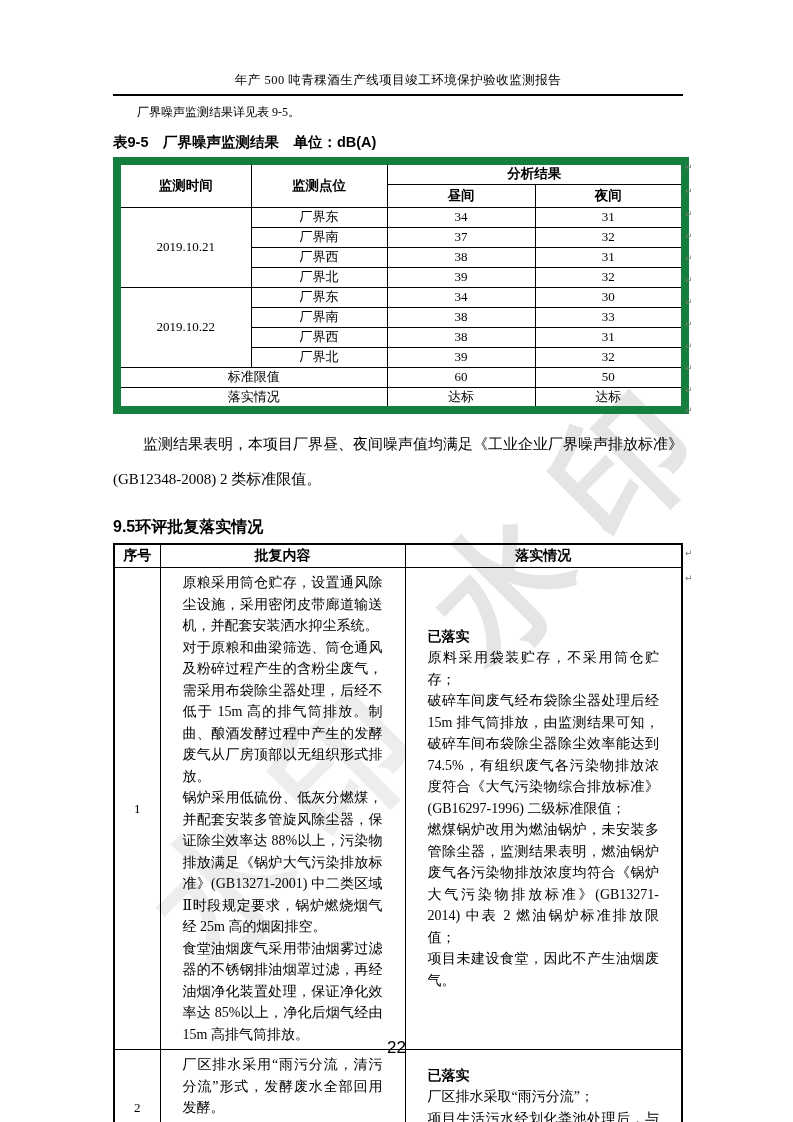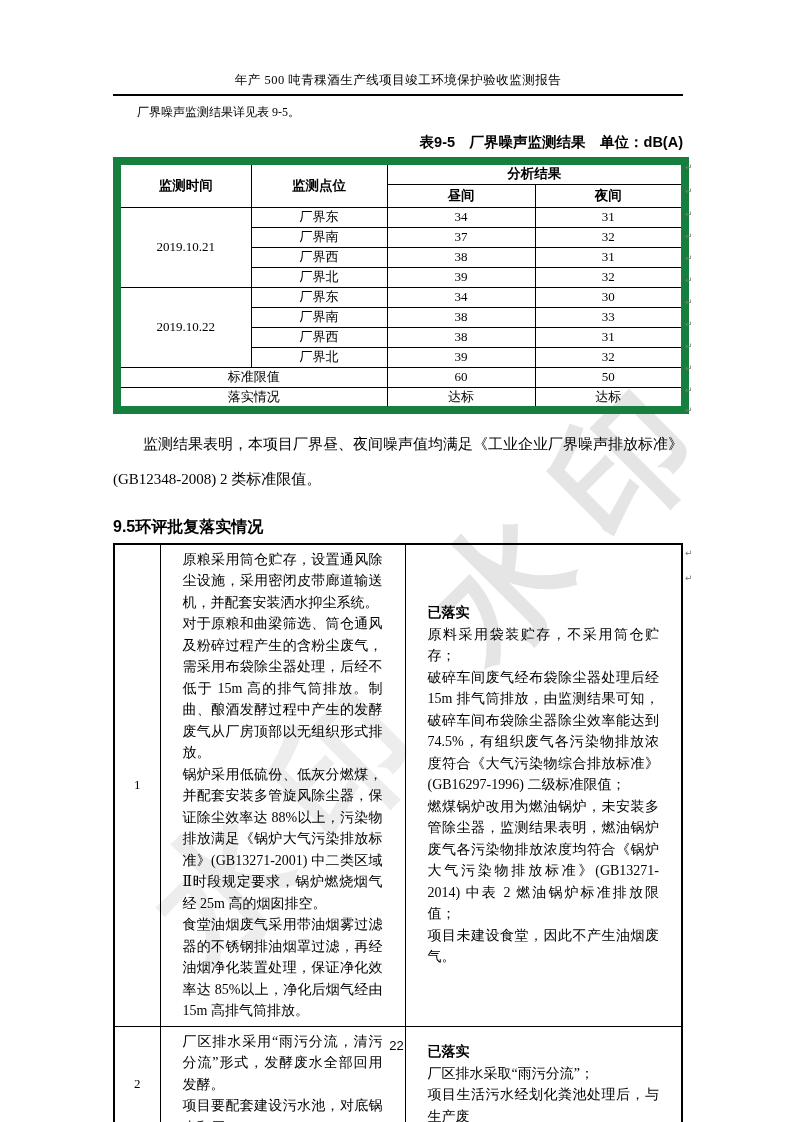--- a/index.html
+++ b/index.html
@@ -31,21 +31,21 @@
   .content { position: absolute; z-index: 1; left: 113px; top: 0; width: 570px; }
   .doc-header { padding-top: 72px; text-align: center; font-size: 12.5px; letter-spacing: 0.5px; }
   .header-rule { border: none; border-top: 2px solid #000; margin-top: 5px; }
   .sec-heading {
     font-family: "Liberation Sans", "DejaVu Sans", sans-serif;
     font-weight: bold; font-size: 16px; margin-top: 20px;
   }
   .intro { font-size: 12px; text-indent: 2em; margin-top: 8px; }
   .tbl-caption {
     font-family: "Liberation Sans", "DejaVu Sans", sans-serif;
-    font-weight: bold; font-size: 14.5px; text-align: right; margin-top: 12px;
+    font-weight: bold; font-size: 14.5px; text-align: left; margin-top: 12px;
   }
   .tbl-wrap { position: relative; margin-top: 5px; }
   table { border-collapse: collapse; width: 568px; table-layout: fixed; }
   .t95 th, .t95 td { border: 1px solid #000; text-align: center; vertical-align: middle; }
   .t95 { border: 8px solid #15803d; }
   .t95 th {
     font-family: "Liberation Sans", "DejaVu Sans", sans-serif;
     font-weight: bold; font-size: 13.5px; height: 23px;
   }
   .t95 td { font-size: 13px; height: 20px; }
@@ -62,21 +62,21 @@
   .row-tall td { height: 372px; }
   .row-short td { height: 82px; }
   .mark {
     position: absolute; left: 572px; width: 14px;
     font-family: "DejaVu Sans", sans-serif;
     font-size: 9px; color: #777; text-align: left;
   }
   .conclusion { font-size: 15px; text-indent: 2em; line-height: 35px; margin-top: 13px; }
   .page-number {
     position: absolute; z-index: 1; left: 0; top: 1038px; width: 793px;
-    text-align: center; font-size: 13px;
+    text-align: center; font-size: 17px;
     font-family: "Liberation Sans", "DejaVu Sans", sans-serif;
   }
 </style>
 </head>
 <body>
 
 <div class="page">
 
   <span class="watermark wm1">水印</span>
   <span class="watermark wm2">水印</span>
@@ -183,20 +183,25 @@
 
 
     <div class="tbl-wrap">
       <table class="t96">
         <colgroup>
             <col style="width:46px">
             <col style="width:245px">
             <col style="width:277px">
           </colgroup>
         <tbody>
+            <tr>
+          <th>序号</th>
+          <th>批复内容</th>
+          <th>落实情况</th>
+        </tr>
         <tr class="row-tall">
           <td class="no-cell">1</td>
           <td class="text-cell">
             <p>原粮采用筒仓贮存，设置通风除尘设施，采用密闭皮带廊道输送机，并配套安装洒水抑尘系统。</p>
             <p>对于原粮和曲梁筛选、筒仓通风及粉碎过程产生的含粉尘废气，需采用布袋除尘器处理，后经不低于 15m 高的排气筒排放。制曲、酿酒发酵过程中产生的发酵废气从厂房顶部以无组织形式排放。</p>
             <p>锅炉采用低硫份、低灰分燃煤，并配套安装多管旋风除尘器，保证除尘效率达 88%以上，污染物排放满足《锅炉大气污染排放标准》(GB13271-2001) 中二类区域Ⅱ时段规定要求，锅炉燃烧烟气经 25m 高的烟囱排空。</p>
             <p>食堂油烟废气采用带油烟雾过滤器的不锈钢排油烟罩过滤，再经油烟净化装置处理，保证净化效率达 85%以上，净化后烟气经由 15m 高排气筒排放。</p>
           </td>
           <td class="text-cell">
             <p class="status">已落实</p>

